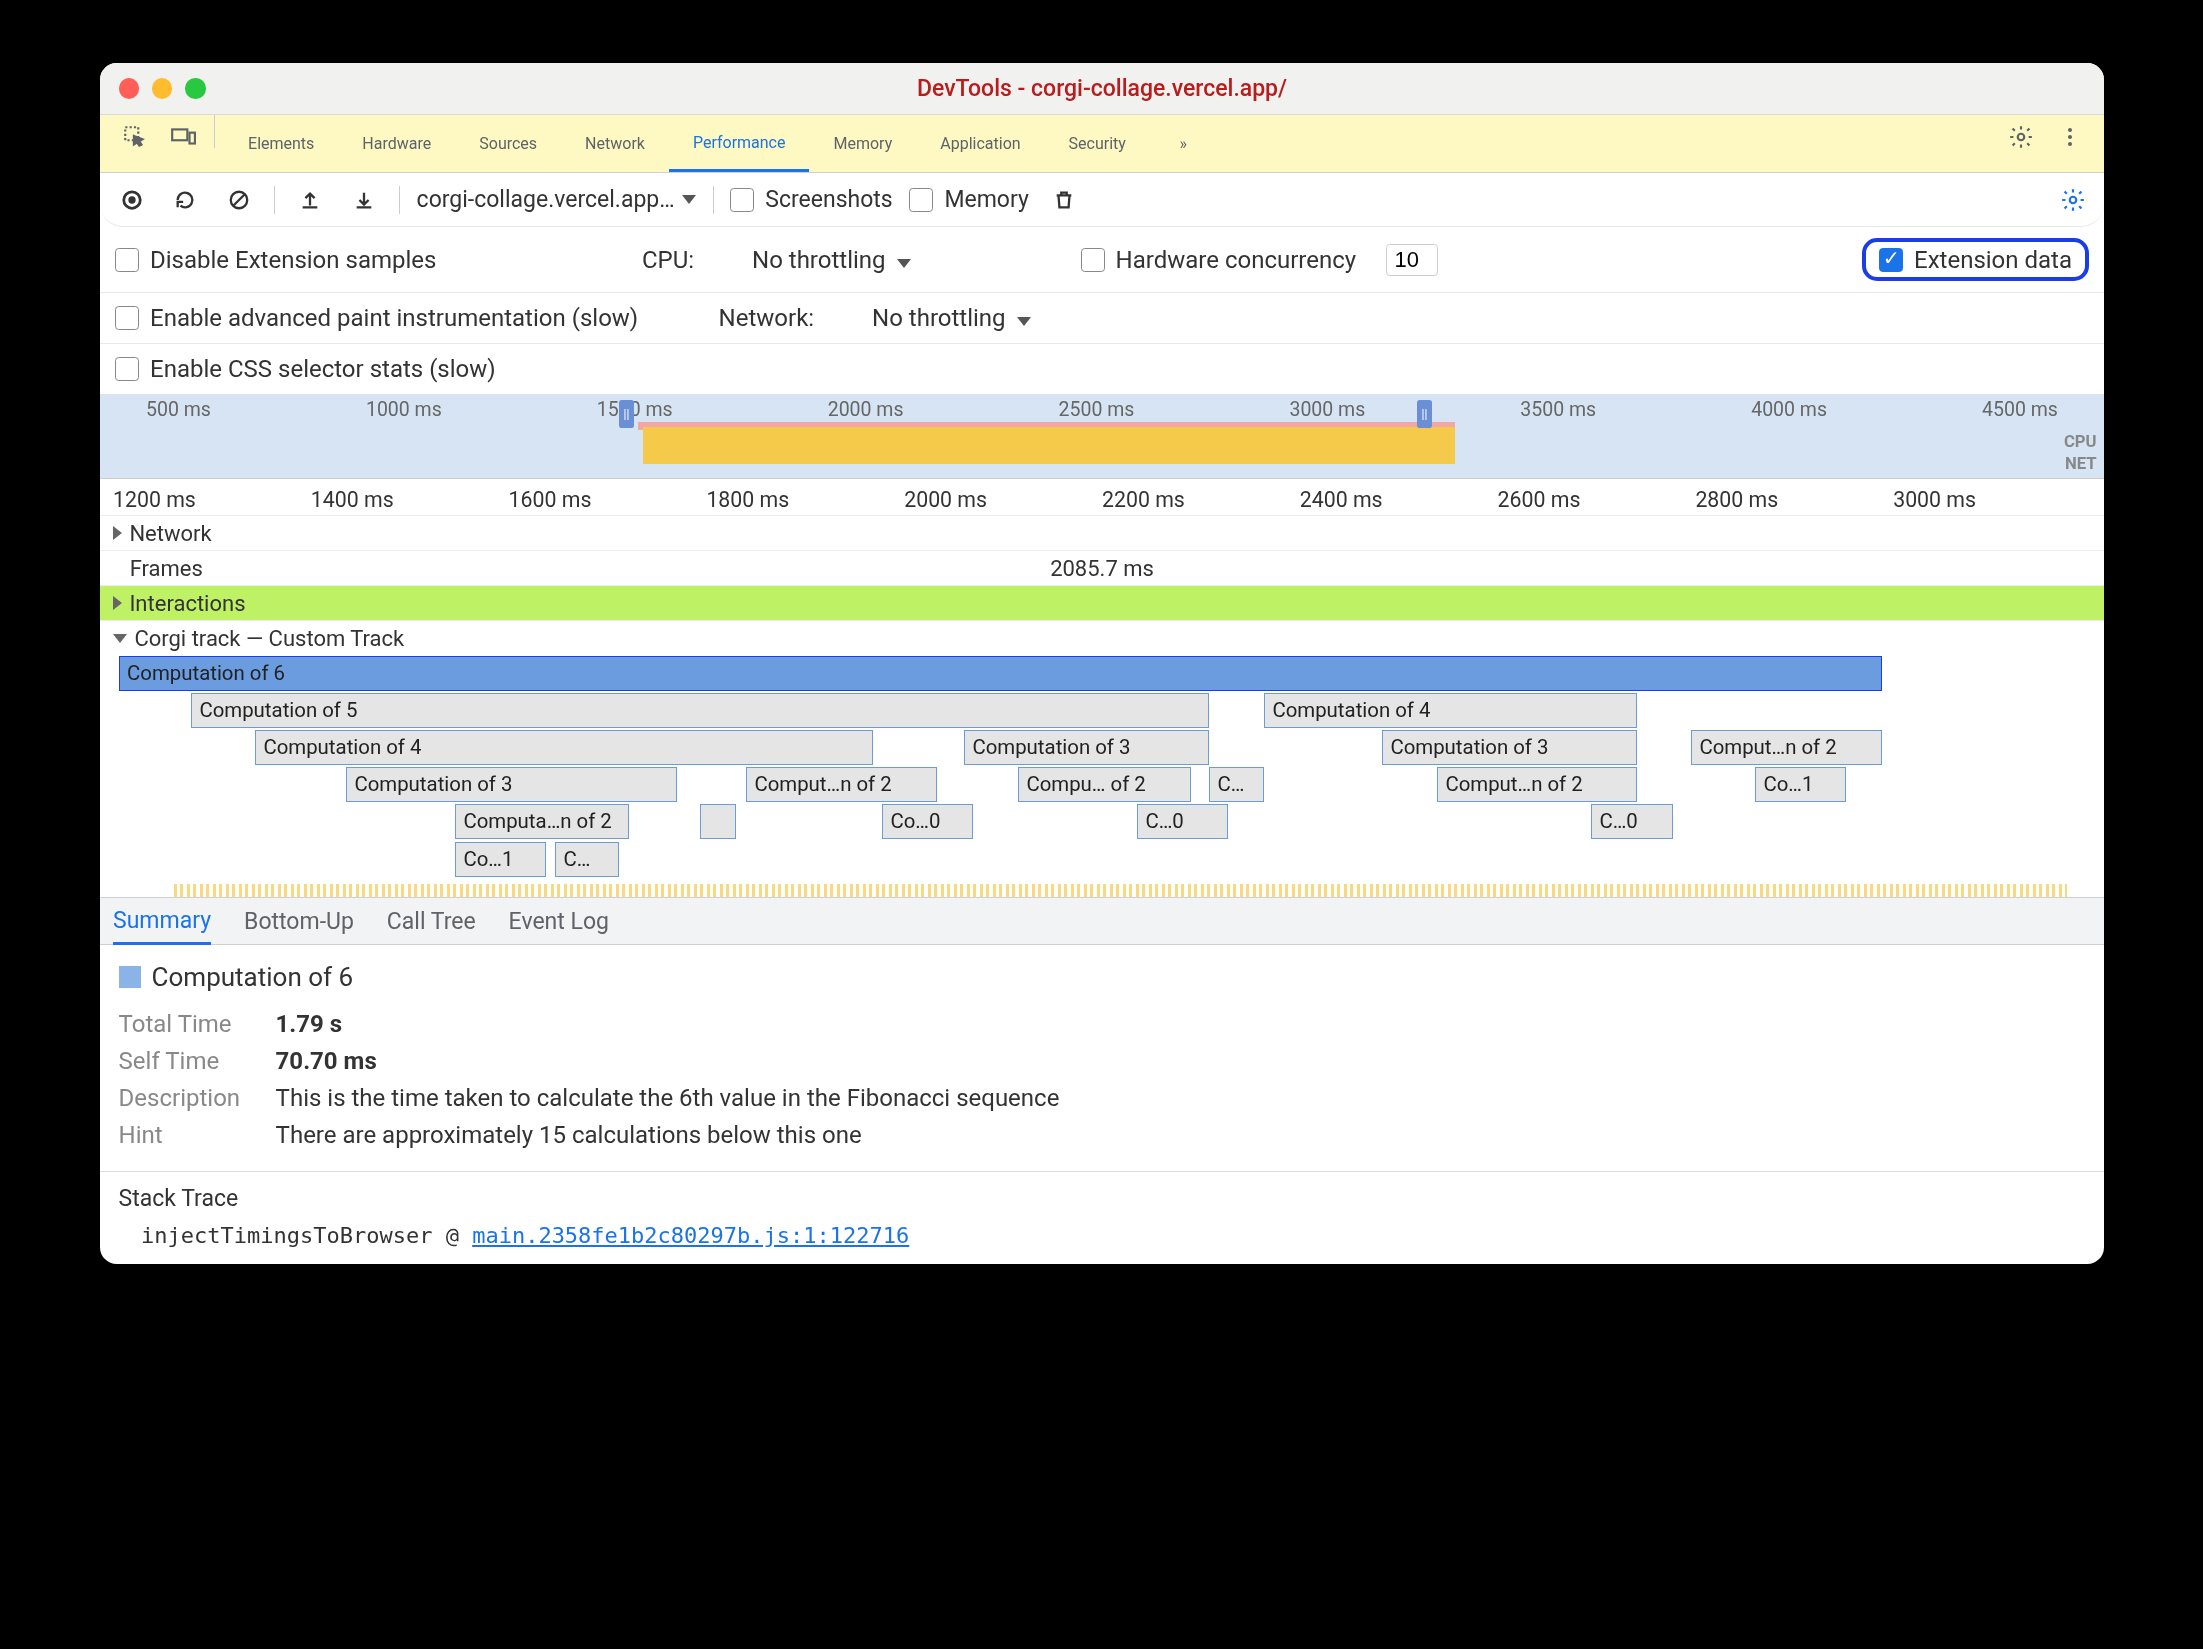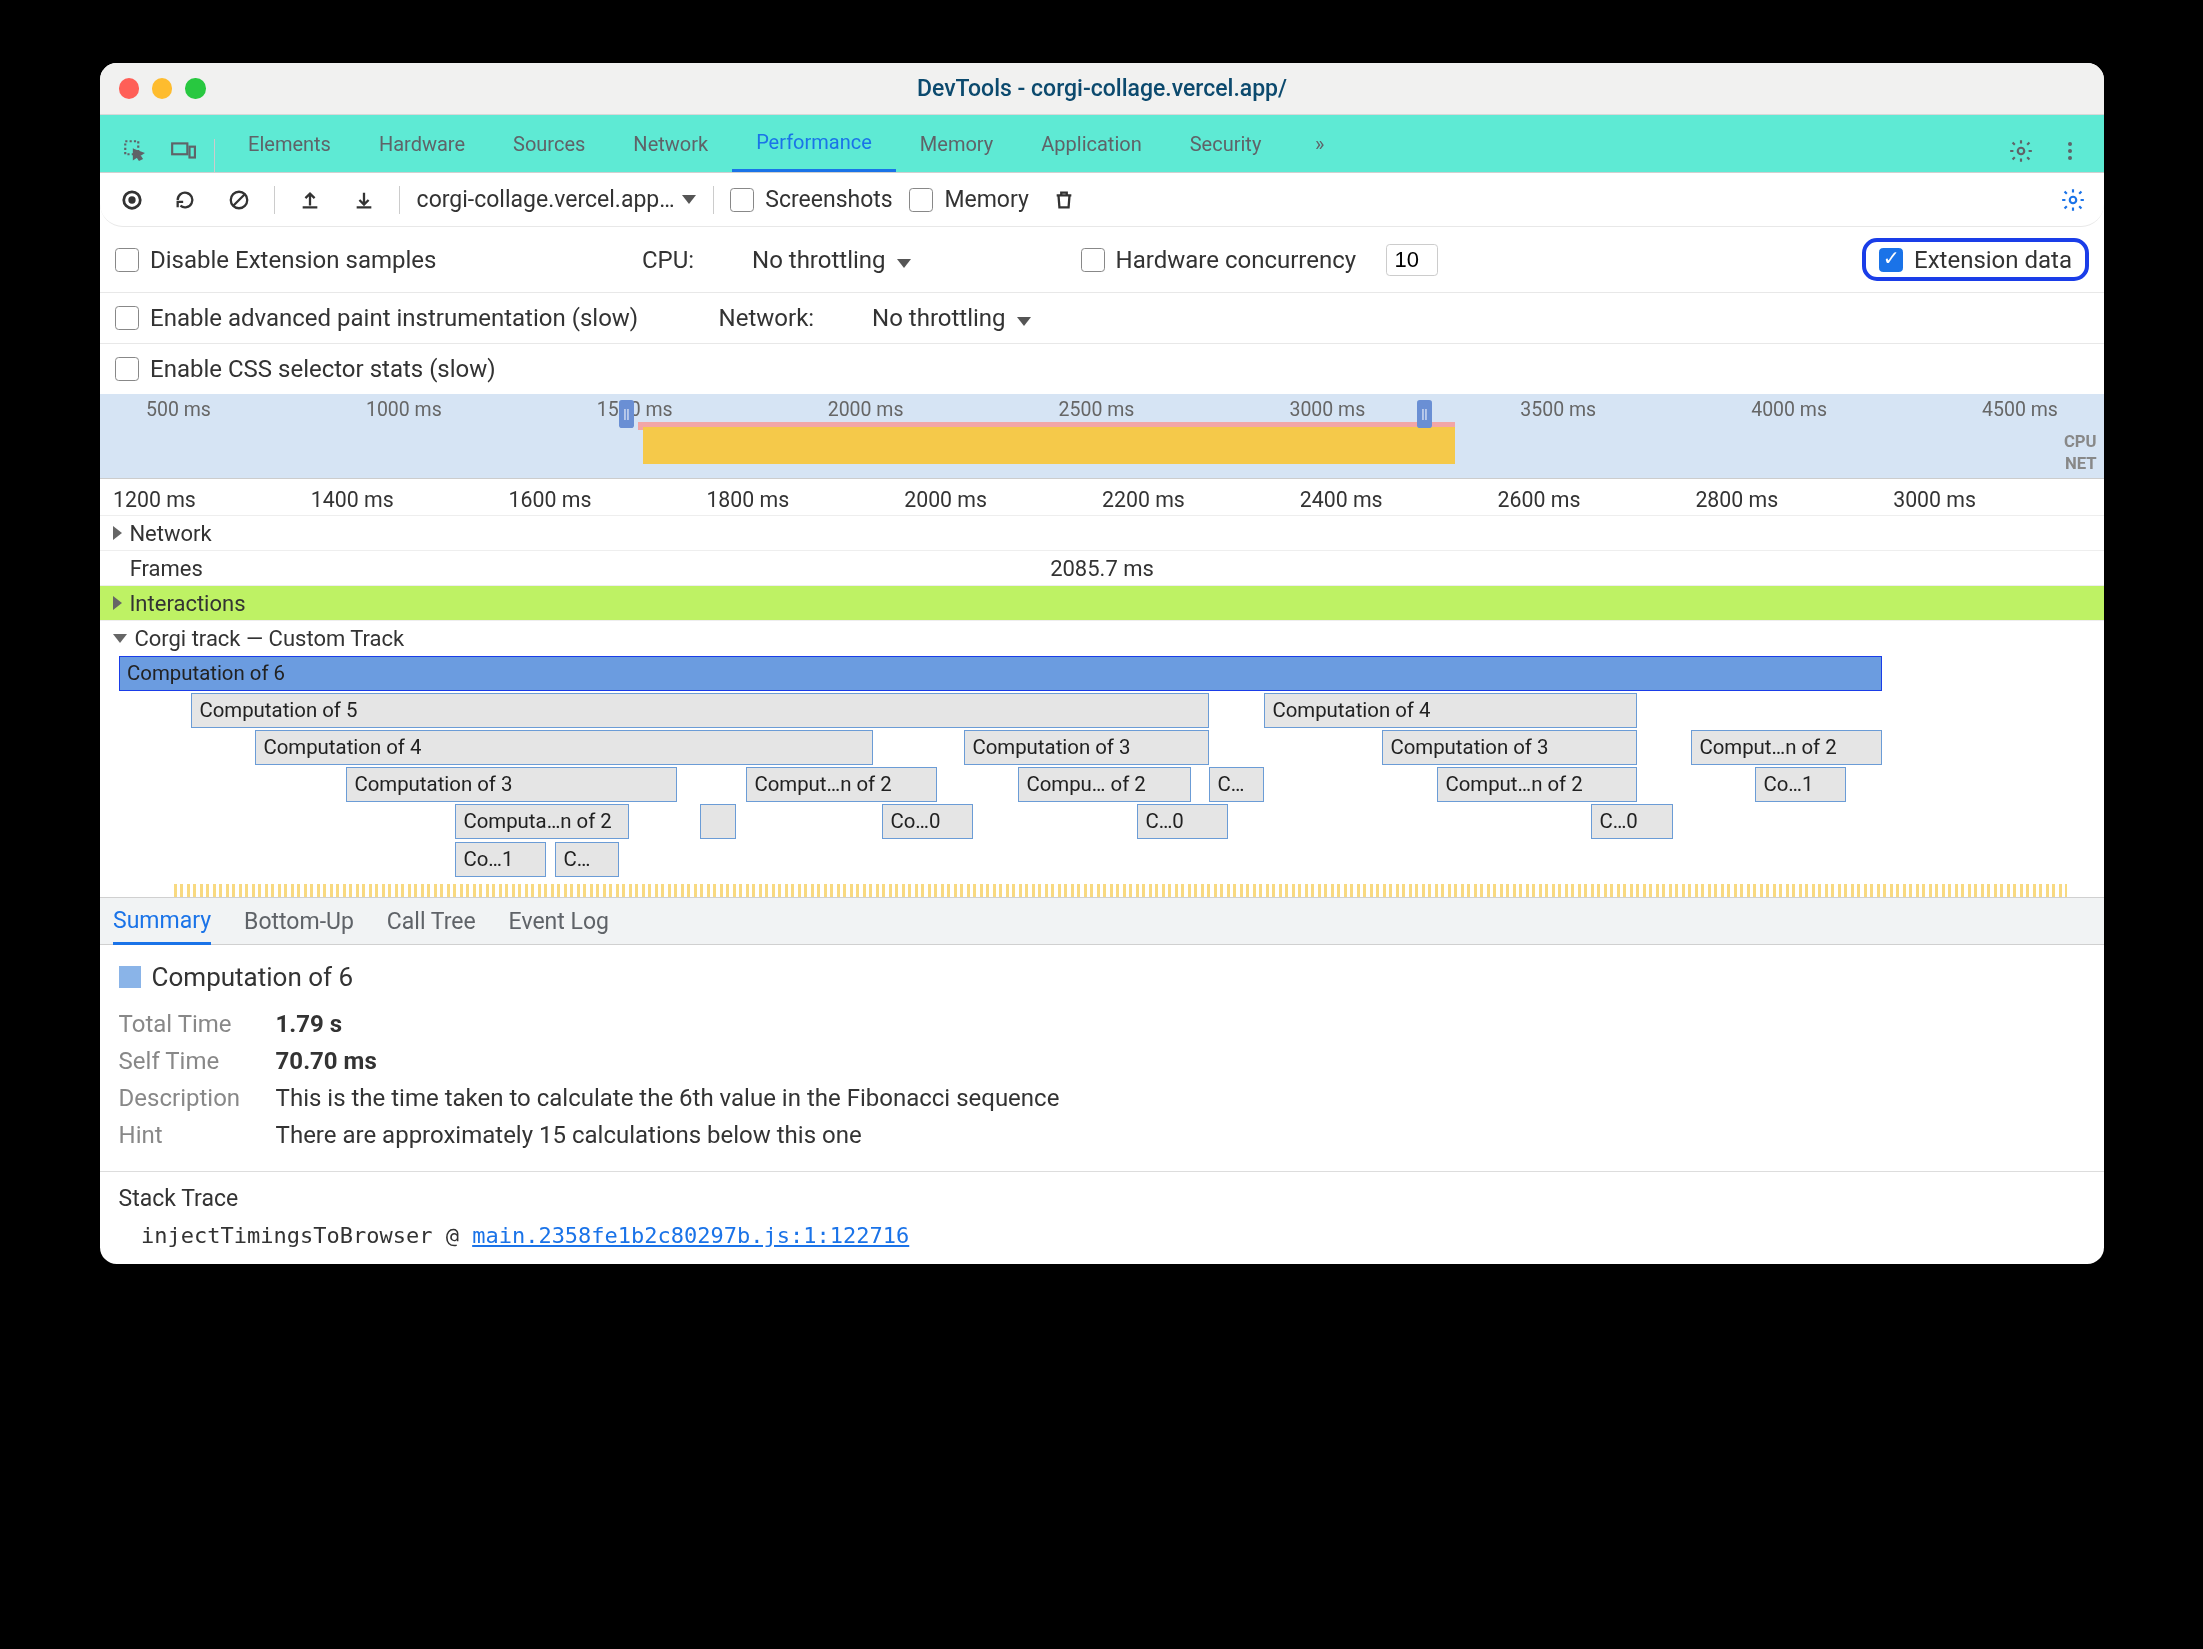--- a/index.html
+++ b/index.html
@@ -4,22 +4,22 @@
 <style>
 * { box-sizing: border-box; margin: 0; padding: 0; }
 body { background: #000; width: 2204px; height: 1649px; font-family: -apple-system, BlinkMacSystemFont, "Segoe UI", Roboto, sans-serif; font-size: 22px; color: #333; display: flex; align-items: flex-start; justify-content: center; padding-top: 63px; }
 .window { width: 2004px; background: #fff; border-radius: 16.7px; overflow: hidden; box-shadow: 0 28px 74px rgba(0,0,0,0.5); }
 .titlebar { height: 52px; background: #f1f1f0; display: flex; align-items: center; padding: 0 18.6px; border-bottom: 0.9px solid #d8d8d8; position: relative; }
 .traffic { display: flex; gap: 13px; }
 .tl { width: 20.4px; height: 20.4px; border-radius: 50%; }
 .tl.red { background: #ff5f57; }
 .tl.yel { background: #febc2e; }
 .tl.grn { background: #28c840; }
-.title { position: absolute; left: 50%; transform: translateX(-50%); font-size: 23px; color: #0c4a6e; font-weight: 500; }
-.tabbar { height: 58px; background: #5eead4; border-bottom: 0.9px solid #d0d0d0; display: flex; align-items: flex-end; padding: 0 13px; gap: 5.6px; font-size: 20px; color: #5f6368; }
+.title { position: absolute; left: 50%; transform: translateX(-50%); font-size: 23px; color: #b91c1c; font-weight: 500; }
+.tabbar { height: 58px; background: #fef9c3; border-bottom: 0.9px solid #d0d0d0; display: flex; align-items: flex-start; padding: 0 13px; gap: 5.6px; font-size: 16px; color: #5f6368; }
 .tabbar .icon-btn { width: 43px; height: 43px; display: flex; align-items: center; justify-content: center; cursor: pointer; }
 .tabbar .sep { width: 0.9px; height: 33px; background: #ccc; margin: 0 3.7px; }
 .tab { padding: 0 24px; height: 100%; display: flex; align-items: center; cursor: pointer; }
 .tab.active { color: #1a73e8; border-bottom: 3.7px solid #1a73e8; margin-bottom: -0.9px; }
 .spacer { flex: 1; }
 .toolbar { height: 54px; background: #fff; border-bottom: 0.9px solid #e8e8e8; display: flex; align-items: center; padding: 0 13px; gap: 16.7px; font-size: 23px; border-radius: 23px; }
 .toolbar .icon-btn { width: 37px; height: 37px; display: flex; align-items: center; justify-content: center; cursor: pointer; }
 .dropdown { display: flex; align-items: center; gap: 7.4px; cursor: pointer; }
 .settings-row { padding: 11px 15px; display: flex; align-items: center; gap: 30px; font-size: 24px; color: #333; flex-wrap: wrap; border-bottom: 0.9px solid #e8e8e8; }
 .settings-row.last { border-bottom: none; }

